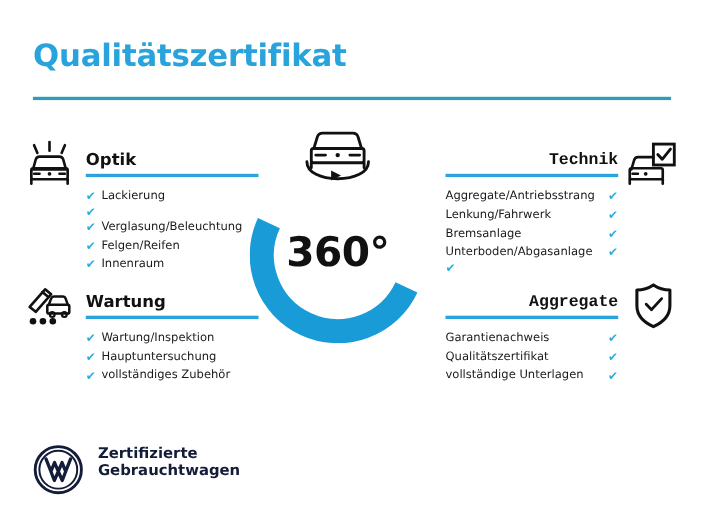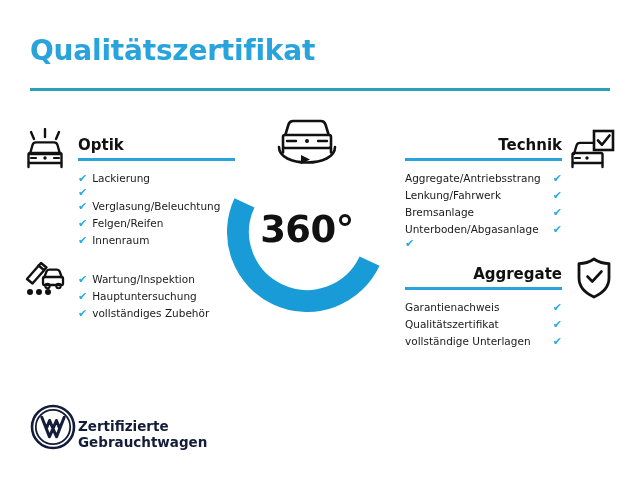--- a/index.html
+++ b/index.html
@@ -86,21 +86,21 @@
     font-size: 11px;
     font-weight: bold;
     line-height: 1;
     flex: none;
   }
 
   
   .left .sec-title { left: 0; }
   .left .sec-list li { justify-content: flex-start; }
   
-  .right .sec-title { right: 0; }
+  .right .sec-title { right: 0; font-family: Liberation Mono, monospace; }
   .right .sec-list li { justify-content: space-between; }
 
   
   .sec-icon {
     position: absolute;
     width: 46px;
     height: 42px;
   }
 
   
@@ -135,22 +135,22 @@
     width: 80px;
     height: 56px;
   }
 
   
   .vw {
     position: absolute;
     left: 30px;
     top: 404px;
     display: flex;
-    align-items: flex-end;
-    gap: 2px;
+    align-items: flex-start;
+    gap: 13px;
   }
   .vw-text {
     font-size: 13.5px;
     font-weight: bold;
     color: #131C38;
     line-height: 16px;
     white-space: nowrap;
   }
 </style>
 </head>
@@ -214,20 +214,24 @@
       <path d="M22 23 L24.5 16.5 C25 15.2 25.9 14.6 27.2 14.6 L35 14.6 C36.3 14.6 37.2 15.2 37.7 16.5 L40 23" fill="none" stroke="#111" stroke-width="2.3" stroke-linejoin="round"></path>
       <rect x="21" y="22" width="20" height="8" rx="1.4" fill="none" stroke="#111" stroke-width="2.3"></rect>
       <circle cx="25.5" cy="31" r="2.2" fill="none" stroke="#111" stroke-width="2"></circle>
       <circle cx="36.5" cy="31" r="2.2" fill="none" stroke="#111" stroke-width="2"></circle>
       <circle cx="8" cy="37" r="3" fill="#111"></circle>
       <circle cx="17" cy="37" r="3" fill="#111"></circle>
       <circle cx="26" cy="37" r="3" fill="#111"></circle>
     </svg>
   </div>
   <div class="section left" style="left:78px; top:259px; width:157px;">
+    <div class="sec-head">
+      <div class="sec-title">Wartung</div>
+      <div class="sec-rule"></div>
+    </div>
     <ul class="sec-list">
       <li>
           <span class="chk">✔</span>
           <span>Wartung/Inspektion</span>
         </li>
       <li>
           <span class="chk">✔</span>
           <span>Hauptuntersuchung</span>
         </li>
       <li>

